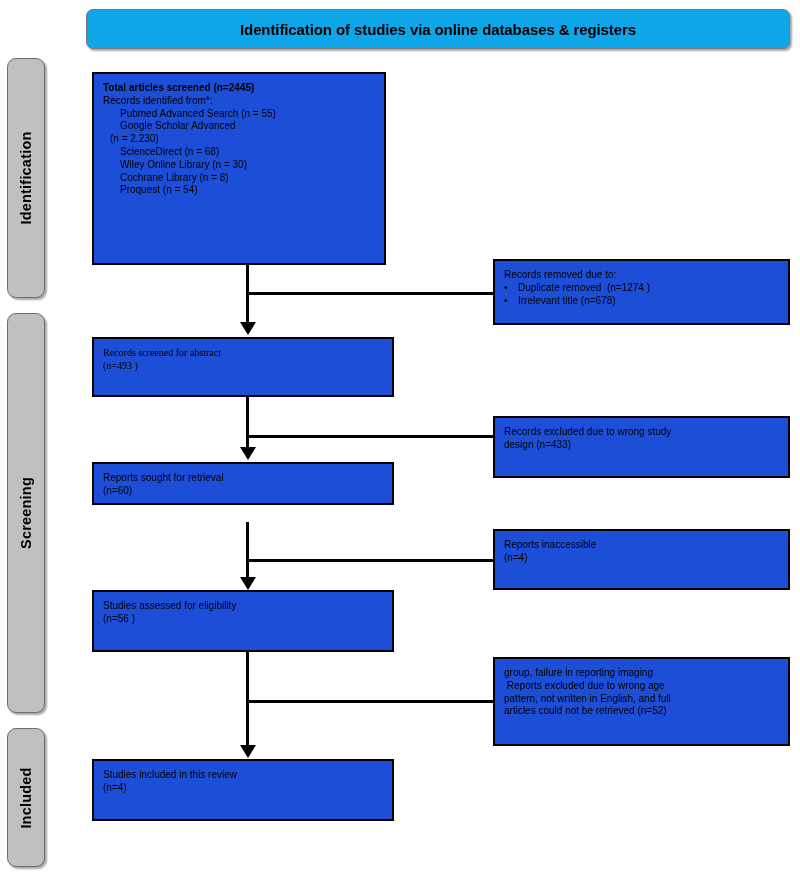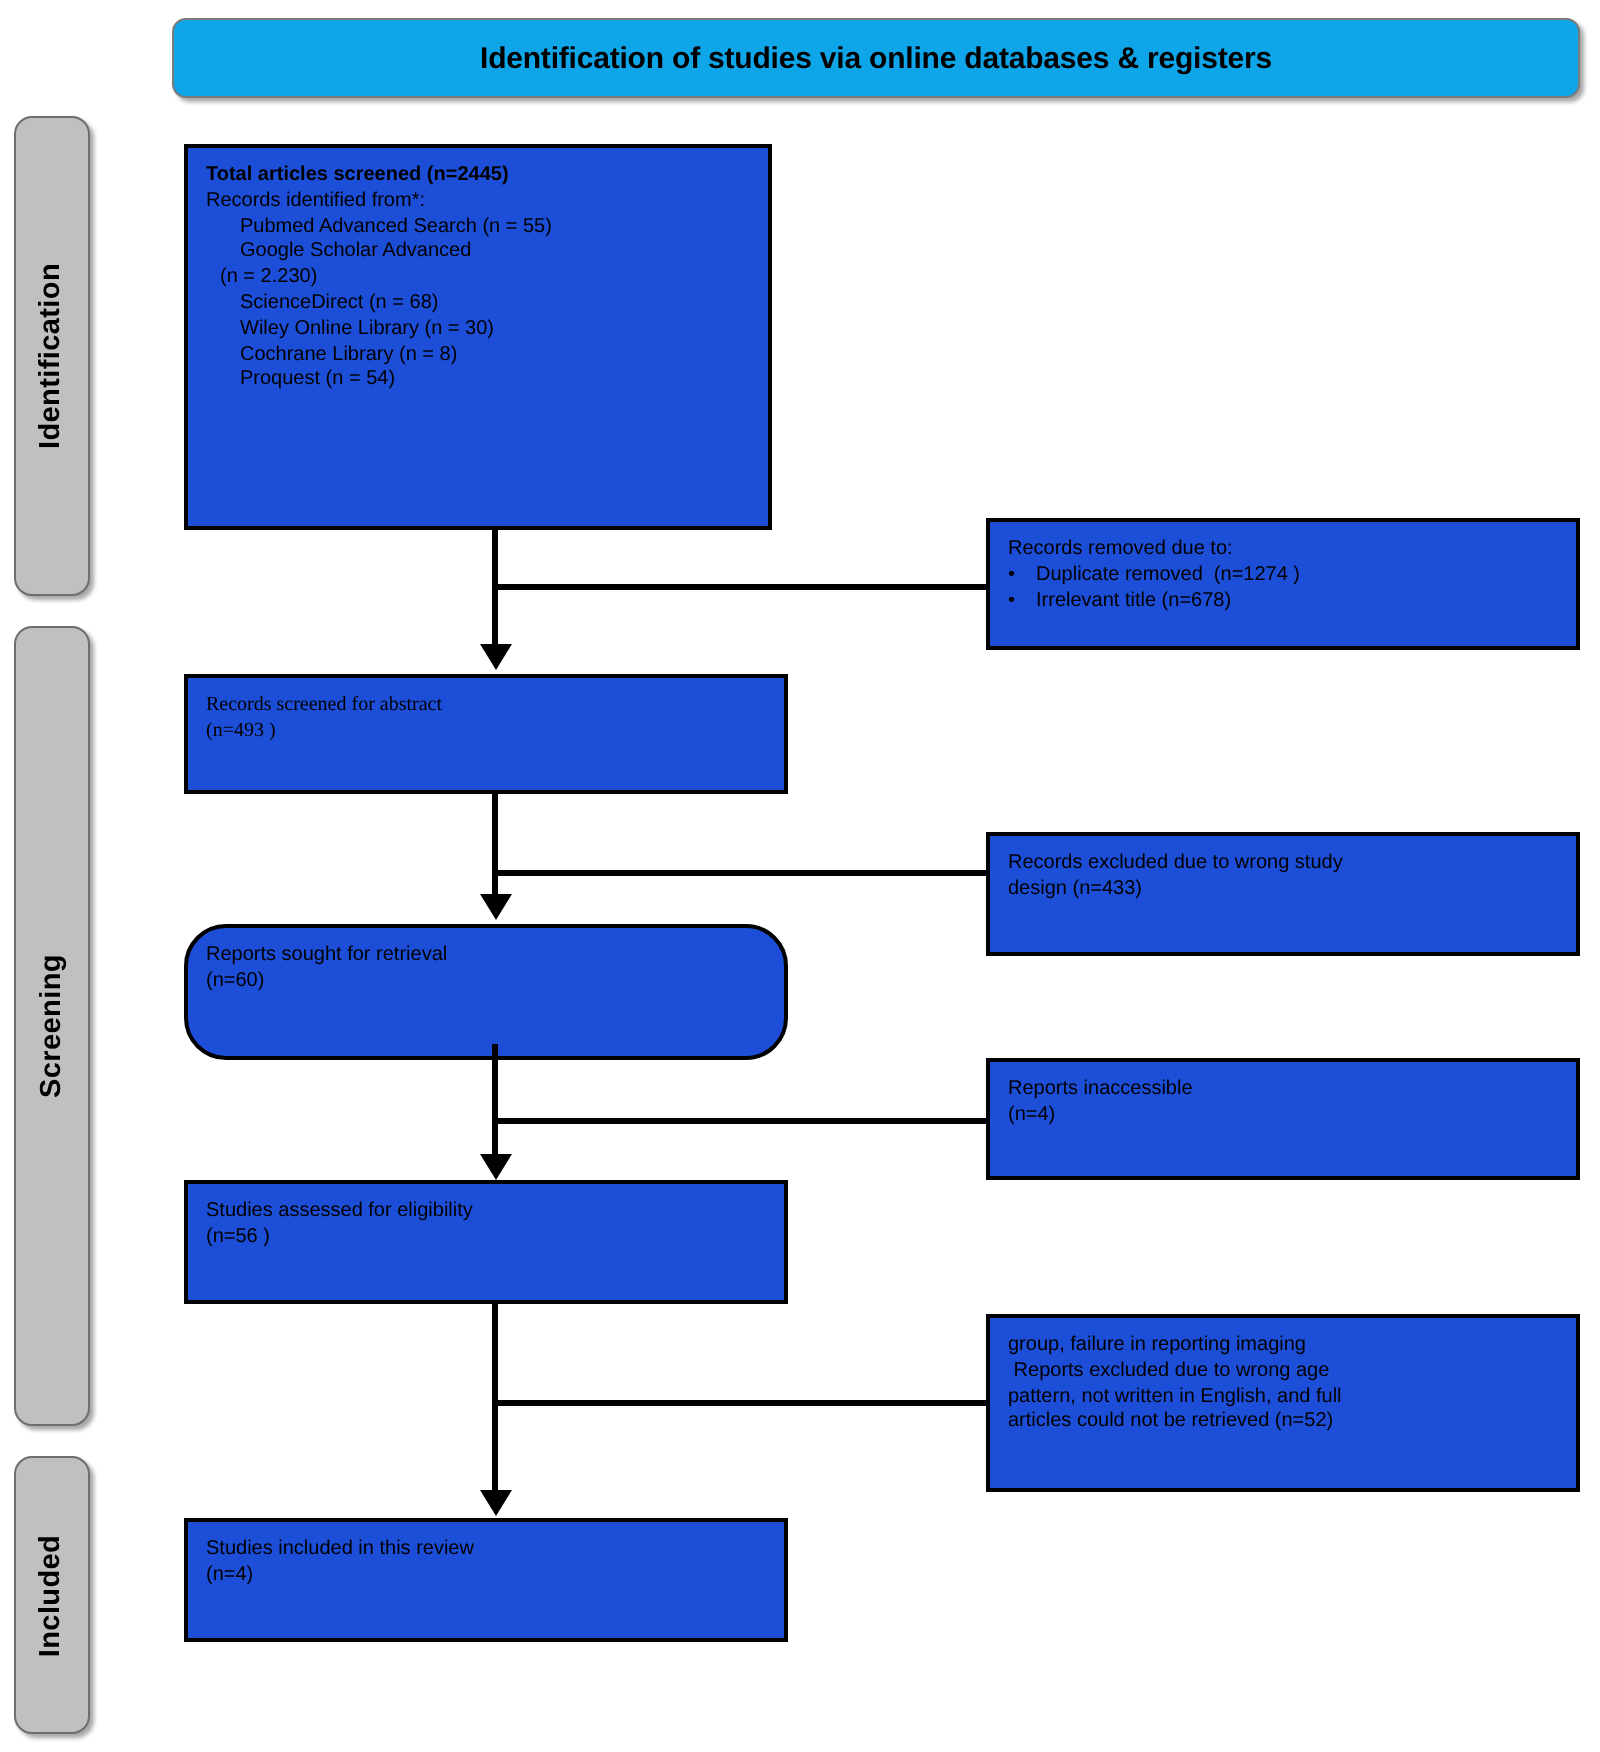--- a/index.html
+++ b/index.html
@@ -138,21 +138,21 @@
     <div class="ln indent">Wiley Online Library (n = 30)</div>
     <div class="ln indent">Cochrane Library (n = 8)</div>
     <div class="ln indent">Proquest (n = 54)</div>
   </div>
 
   <div class="pbox" style="left:92px; top:337px; width:302px; height:60px;font-family:Liberation Serif, serif;">
     <div class="ln">Records screened for abstract</div>
     <div class="ln">(n=493 )</div>
   </div>
 
-  <div class="pbox" style="left:92px; top:462px; width:302px; height:68px;border-radius:21px;">
+  <div class="pbox" style="left:92px; top:462px; width:302px; height:43px;">
     <div class="ln">Reports sought for retrieval</div>
     <div class="ln">(n=60)</div>
   </div>
 
   <div class="pbox" style="left:92px; top:590px; width:302px; height:62px;">
     <div class="ln">Studies assessed for eligibility</div>
     <div class="ln">(n=56 )</div>
   </div>
 
   <div class="pbox" style="left:92px; top:759px; width:302px; height:62px;">

